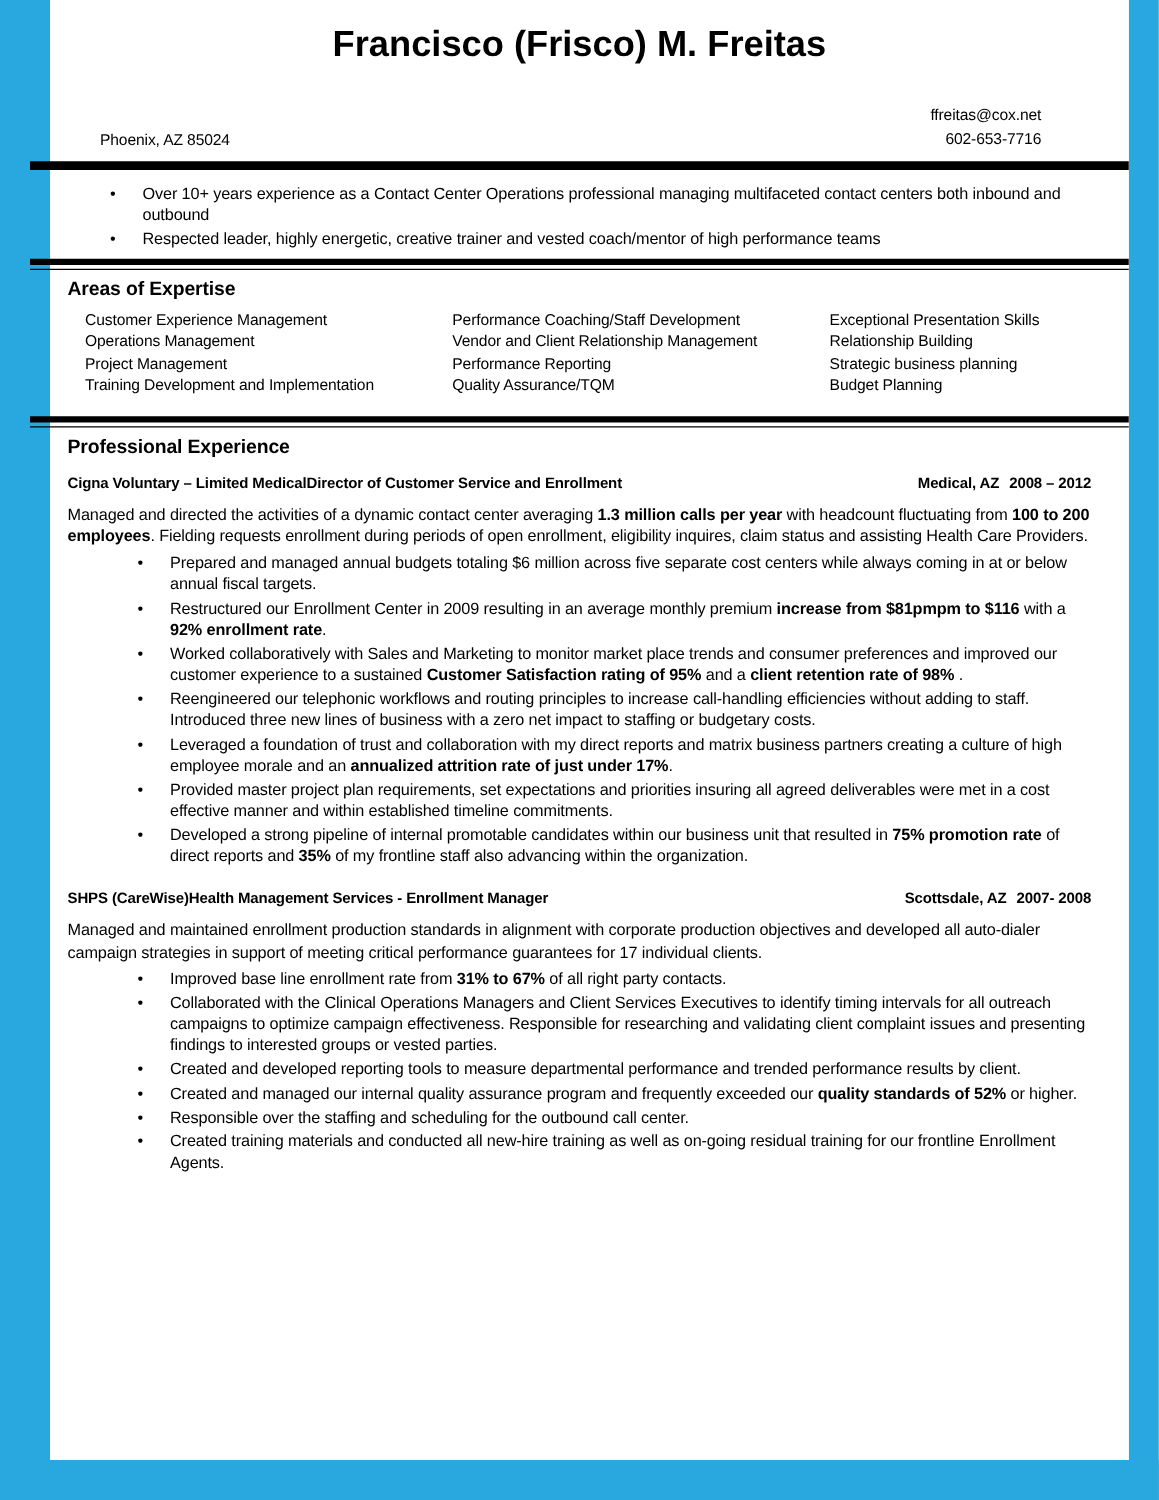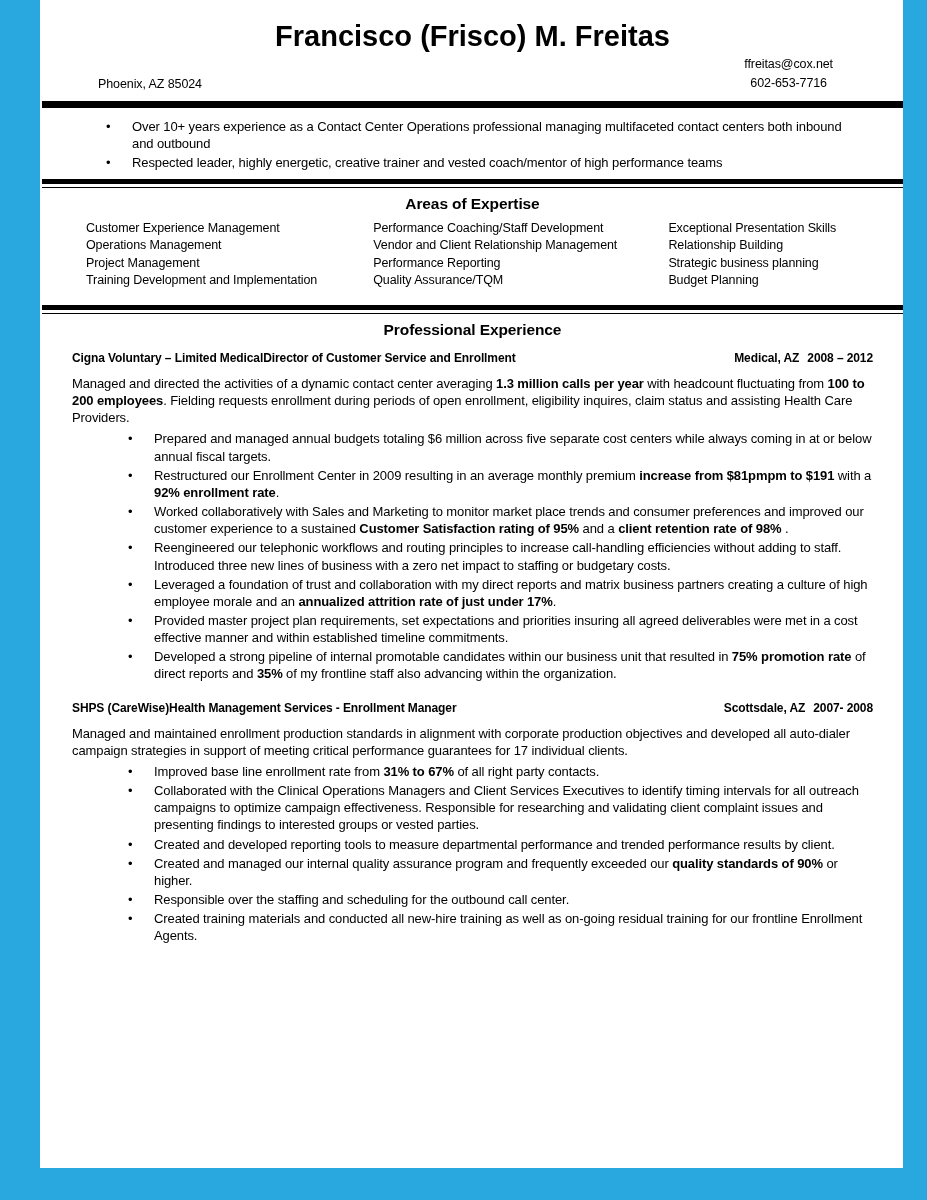--- a/index.html
+++ b/index.html
@@ -7,40 +7,40 @@
     width:927px; height:1200px; position:relative; background:#ffffff;
     font-family:"Liberation Sans", sans-serif; color:#000;
     overflow:hidden;
   }
   .accent-left  { position:absolute; left:0; top:0; width:40px; height:1200px; background:#29a8df; }
   .accent-right { position:absolute; right:0; top:0; width:24px; height:1200px; background:#29a8df; }
   .accent-bottom{ position:absolute; left:0; bottom:0; width:927px; height:32px; background:#29a8df; }
 
   .content {
     position:absolute; left:40px; right:24px; top:0; bottom:32px;
-    background:#fff; padding:16px 30px 0 32px; box-sizing:border-box;
+    background:#fff; padding:16px 30px 0 14px; box-sizing:border-box;
     letter-spacing:-0.1px;
   }
 
   h1 { margin:4px 0 0; text-align:center; font-size:29px; font-weight:bold; letter-spacing:0; }
 
   .head-row { display:flex; justify-content:space-between; align-items:flex-end; font-size:12.5px; margin-top:2px; }
   .head-loc { padding-left:26px; padding-bottom:2px; }
-  .head-contact { text-align:center; padding-right:40px; line-height:1.5; }
+  .head-contact { text-align:right; padding-right:40px; line-height:1.5;margin-top:28px; }
 
   .rule-thick  { border-top:7px solid #000; margin:8px -30px 0; height:0; }
   .rule-double { border-top:5px solid #000; border-bottom:1px solid #000; height:3px; margin:8px -30px 0; }
 
   ul.bullets { list-style:none; font-size:13px; line-height:1.32; }
   ul.bullets li { position:relative; padding-left:26px; margin-bottom:2px; }
   ul.bullets li::before { content:"\2022"; position:absolute; left:0; }
 
   .summary-bullets { margin:10px 10px 0 34px; padding:0; }
 
-  h2.section-title { text-align:center; font-size:15.5px; font-weight:bold; margin:7px 0 5px; }
+  h2.section-title { text-align:left; font-size:15.5px; font-weight:bold; margin:7px 0 5px; }
 
   .exp-grid { display:grid; grid-template-columns:36.5% 37.5% 26%; font-size:12.5px; line-height:1.32; padding:2px 0 7px 14px; }
   .exp-col { list-style:none; margin:0; padding:0; }
   .exp-col li { margin-bottom:1px; }
 
   .job { margin-top:12px; }
   .job + .job { margin-top:18px; }
   .job-head { display:flex; justify-content:space-between; align-items:baseline; font-weight:bold; font-size:12px; }
   .job-head .job-role { flex:1; }
   .job-head .job-place { white-space:nowrap; }
@@ -108,39 +108,39 @@
 
   <section class="job">
     <div class="job-head">
       <span class="job-company">Cigna Voluntary – Limited Medical</span>
       <span class="job-role">Director of Customer Service and Enrollment</span>
       <span class="job-place"><span>Medical, AZ</span><span class="job-dates">2008 – 2012</span></span>
     </div>
     <p class="job-intro"><span>Managed and directed the activities of a dynamic contact center averaging </span><span class="seg-b">1.3 million calls per year</span><span> with headcount fluctuating from </span><span class="seg-b">100 to 200 employees</span><span>. Fielding requests enrollment during periods of open enrollment, eligibility inquires, claim status and assisting Health Care Providers.</span></p>
     <ul class="bullets job-bullets">
       <li><span>Prepared and managed annual budgets totaling $6 million across five separate cost centers while always coming in at or below annual fiscal targets.</span></li>
-      <li><span>Restructured our Enrollment Center in 2009 resulting in an average monthly premium </span><span class="seg-b">increase from $81pmpm to $191</span><span> with a </span><span class="seg-b">92% enrollment rate</span><span>.</span></li>
+      <li><span>Restructured our Enrollment Center in 2009 resulting in an average monthly premium </span><span class="seg-b">increase from $81pmpm to $116</span><span> with a </span><span class="seg-b">92% enrollment rate</span><span>.</span></li>
       <li><span>Worked collaboratively with Sales and Marketing to monitor market place trends and consumer preferences and improved our customer experience to a sustained </span><span class="seg-b">Customer Satisfaction rating of 95%</span><span> and a </span><span class="seg-b">client retention rate of 98%</span><span> .</span></li>
       <li><span>Reengineered our telephonic workflows and routing principles to increase call-handling efficiencies without adding to staff. Introduced three new lines of business with a zero net impact to staffing or budgetary costs.</span></li>
       <li><span>Leveraged a foundation of trust and collaboration with my direct reports and matrix business partners creating a culture of high employee morale and an </span><span class="seg-b">annualized attrition rate of just under 17%</span><span>.</span></li>
       <li><span>Provided master project plan requirements, set expectations and priorities insuring all agreed deliverables were met in a cost effective manner and within established timeline commitments.</span></li>
       <li><span>Developed a strong pipeline of internal promotable candidates within our business unit that resulted in </span><span class="seg-b">75% promotion rate</span><span> of direct reports and </span><span class="seg-b">35%</span><span> of my frontline staff also advancing within the organization.</span></li>
     </ul>
   </section>
 
   <section class="job">
     <div class="job-head">
       <span class="job-company">SHPS  (CareWise)</span>
       <span class="job-role">Health Management Services - Enrollment Manager</span>
       <span class="job-place"><span>Scottsdale, AZ</span><span class="job-dates">2007- 2008</span></span>
     </div>
     <p class="job-intro"><span>Managed and maintained enrollment production standards in alignment with corporate production objectives and developed all auto-dialer campaign strategies in support of meeting critical performance guarantees for 17 individual clients.</span></p>
     <ul class="bullets job-bullets">
       <li><span>Improved base line enrollment rate from </span><span class="seg-b">31% to 67%</span><span> of all right party contacts.</span></li>
       <li><span>Collaborated with the Clinical Operations Managers and Client Services Executives to identify timing intervals for all outreach campaigns to optimize campaign effectiveness. Responsible for researching and validating client complaint issues and presenting findings to interested groups or vested parties.</span></li>
       <li><span>Created and developed reporting tools to measure departmental performance and trended performance results by client.</span></li>
-      <li><span>Created and managed our internal quality assurance program and frequently exceeded our </span><span class="seg-b">quality standards of 90%</span><span> or higher.</span></li>
+      <li><span>Created and managed our internal quality assurance program and frequently exceeded our </span><span class="seg-b">quality standards of 52%</span><span> or higher.</span></li>
       <li><span>Responsible over the staffing and scheduling for the outbound call center.</span></li>
       <li><span>Created training materials and conducted all new-hire training as well as on-going residual training for our frontline Enrollment Agents.</span></li>
     </ul>
   </section>
 
 </div>
 
 </body></html>

